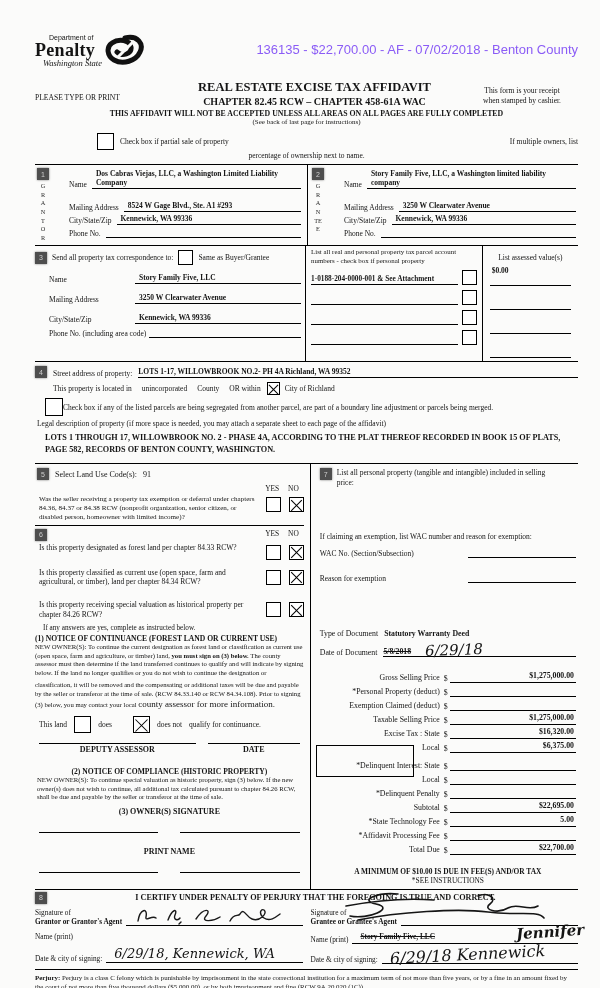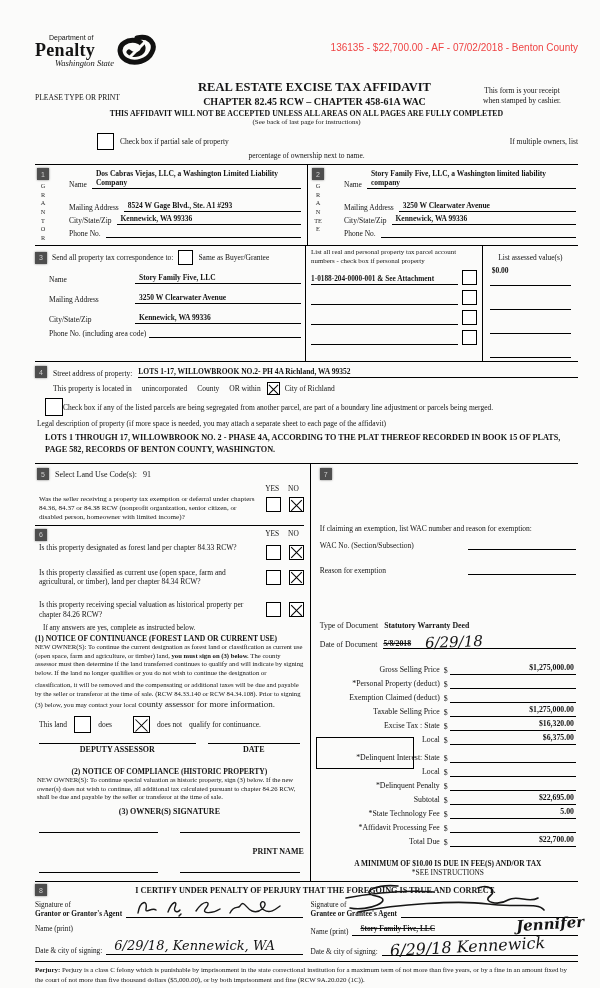--- a/index.html
+++ b/index.html
@@ -19,22 +19,22 @@
   
   .badge{display:inline-flex;align-items:center;justify-content:center;width:12px;height:12px;
       background:#4e4e4e;color:#cfcfcf;font-size:7px;font-family:"Liberation Sans",sans-serif;
       flex:none;vertical-align:middle;box-shadow:0 0 2px #777;}
   
   .hdr{display:flex;justify-content:space-between;align-items:flex-start;}
   .logo{display:flex;align-items:flex-start;gap:2px;}
   .logo-txt{line-height:1;}
   .logo-dept{font-size:7px;font-family:"Liberation Sans",sans-serif;margin-left:14px;}
   .logo-rev{font-size:18px;font-weight:bold;letter-spacing:.3px;}
-  .logo-state{font-size:8.5px;font-style:italic;margin-left:20px;}
-  .stamp{font-family:"Liberation Sans",sans-serif;font-size:10px;color:#ef4444;margin-top:8px;}
+  .logo-state{font-size:8.5px;font-style:italic;margin-left:8px;}
+  .stamp{font-family:"Liberation Sans",sans-serif;font-size:13px;color:#8b5cf6;margin-top:8px;}
   .titlerow{display:flex;margin-top:4px;}
   .please{width:128px;font-size:7.6px;padding-top:13px;}
   .titlemid{flex:1;text-align:center;line-height:1.25;}
   .title{font-size:12.5px;font-weight:bold;}
   .chapter{font-size:10px;font-weight:bold;}
   .receipt{width:112px;font-size:7.6px;text-align:center;padding-top:6px;line-height:1.3;}
   .warning{text-align:center;font-weight:bold;font-size:7.8px;margin-top:1px;}
   .seeback{text-align:center;font-size:7px;}
   .partialrow{display:flex;align-items:center;gap:6px;margin:7px 0 0 62px;font-size:7.5px;position:relative;}
   .multiowners{position:absolute;right:0;top:4px;font-size:7.5px;}
@@ -88,21 +88,21 @@
   .nbody{font-size:6.7px;line-height:1.28;}
   .nmore{font-size:9px;}
   .thisland{display:flex;align-items:center;gap:7px;font-size:7.5px;margin:6px 0 4px 4px;}
   .deprow{display:flex;gap:12px;margin:10px 4px 2px;font-weight:bold;}
   .sigslot{border-top:1px solid #000;text-align:center;font-size:8px;padding-top:1px;}
   .n2{ text-align:center;margin-top:13px;}
   .n2 .nbody{text-align:left;margin:0 2px;}
   .ownsig{font-weight:bold;font-size:8px;text-align:center;margin-top:5px;}
   .twolines{display:flex;gap:22px;margin:16px 4px 0;}
   .twolines .line{flex:1;border-top:1px solid #000;}
-  .printname{font-weight:bold;font-size:8px;text-align:right;margin-top:14px;}
+  .printname{font-weight:bold;font-size:8px;text-align:center;margin-top:14px;}
   
   .pprow{display:flex;gap:5px;align-items:flex-start;}
   .pptext{font-size:7.5px;line-height:1.3;width:82%;}
   .exh{font-size:7.5px;margin-top:44px;}
   .wacrow{display:flex;align-items:flex-end;margin-top:6px;font-size:7.5px;}
   .wlabel{width:148px;}
   .wline{flex:1;border-bottom:1px solid #000;min-height:10px;}
   .reasonrow{margin-top:14px;}
   .docrow{display:flex;align-items:flex-end;gap:6px;font-size:7.8px;margin-top:46px;}
   .docval{font-weight:bold;}
@@ -391,20 +391,21 @@
             <div class="line"></div>
             <div class="line"></div>
           </div>
         </div>
       </div>
     </div>
 
     <div class="rcol">
       <div class="pprow">
         <span class="badge">7</span>
+        <span class="pptext">List all personal property (tangible and intangible) included in selling price:</span>
       </div>
       <div class="exh">If claiming an exemption, list WAC number and reason for exemption:</div>
       <div class="wacrow">
         <span class="wlabel">WAC No. (Section/Subsection)</span>
         <span class="wline"></span>
       </div>
       <div class="wacrow reasonrow">
         <span class="wlabel">Reason for exemption</span>
         <span class="wline"></span>
       </div>

